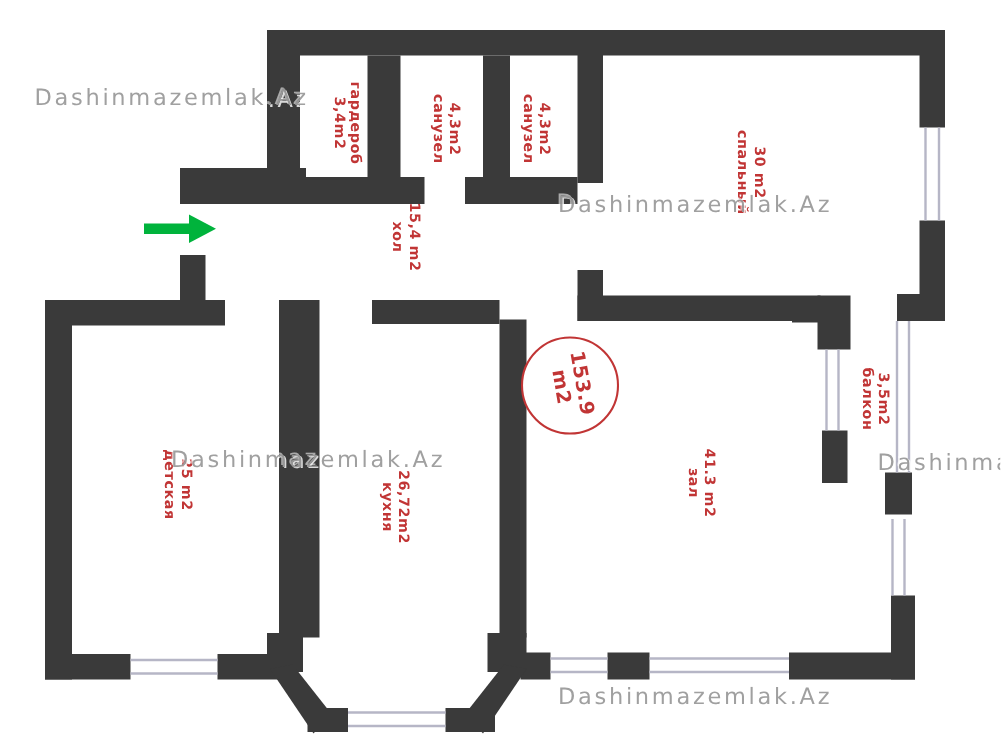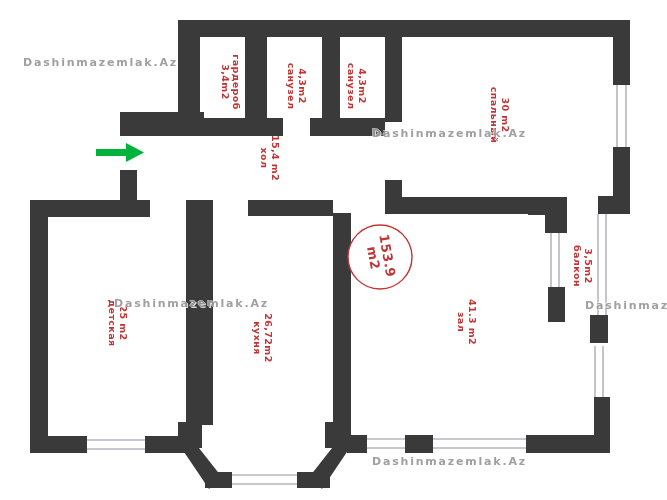--- a/index.html
+++ b/index.html
@@ -22,21 +22,21 @@
   .room-label span{display:block;}
   .total-label{
     position:absolute;color:var(--c-label,#c13535);
     font-size:13px;font-weight:bold;line-height:14px;letter-spacing:.5px;
     text-align:center;white-space:nowrap;
     transform:translate(-50%,-50%) rotate(80deg);
   }
   .total-label span{display:block;}
   .watermark{
     position:absolute;color:var(--c-watermark,#9b9b9b);
-    font-size:11px;font-weight:bold;letter-spacing:1.8px;white-space:nowrap;
+    font-size:15px;font-weight:normal;letter-spacing:1.8px;white-space:nowrap;
     text-shadow:1px 1px 0 rgba(255,255,255,.85), -1px -1px 0 rgba(255,255,255,.6);
     opacity:.95;
   }
 </style>
 </head>
 <body>
 
 <div id="stage">
 
   <svg id="plan-svg" width="667" height="500" viewBox="0 0 667 500">

